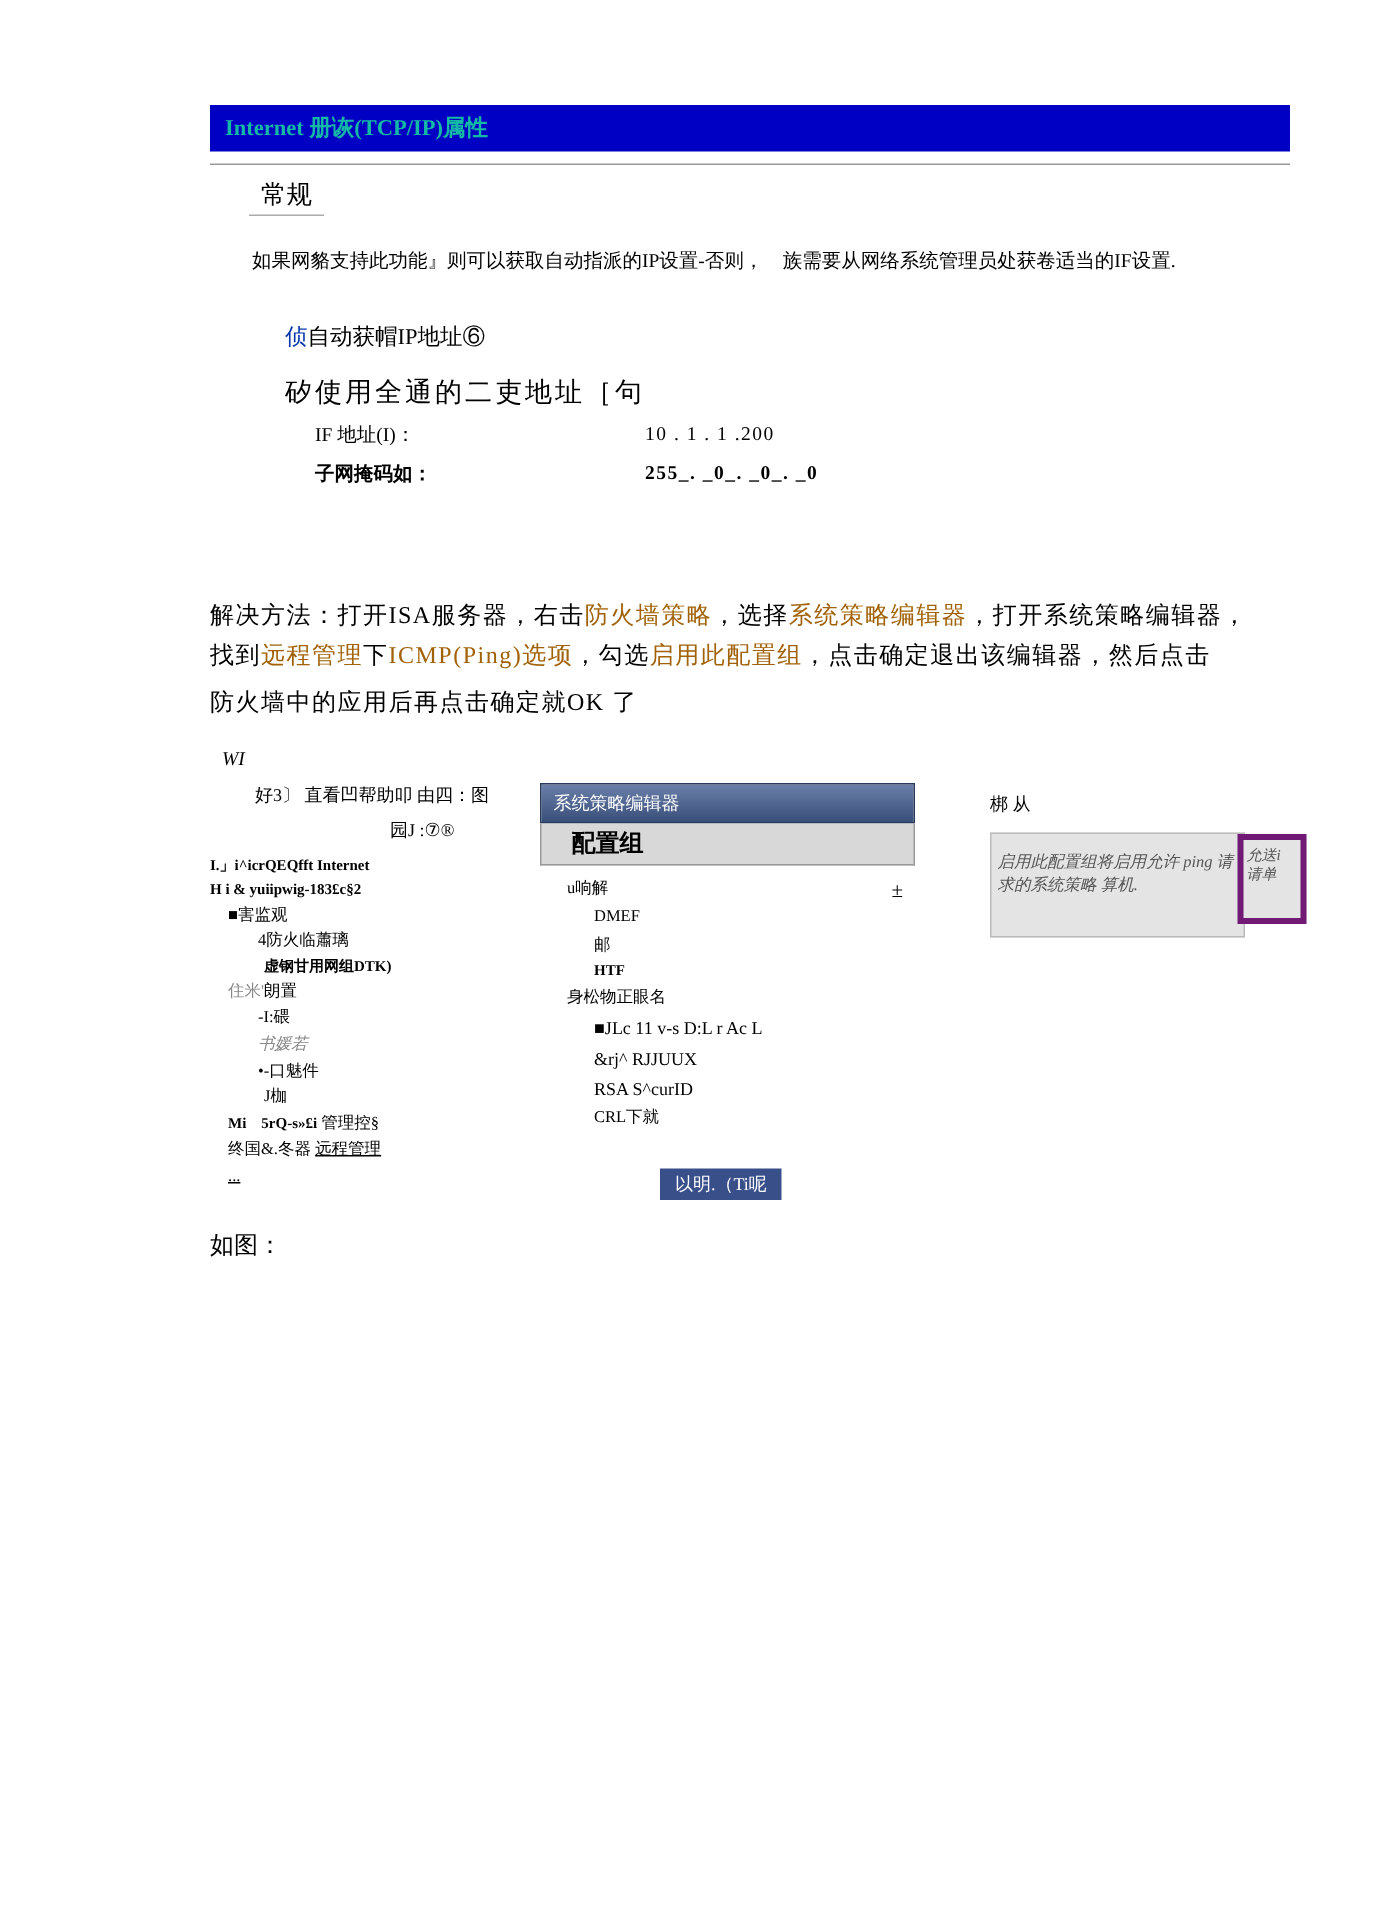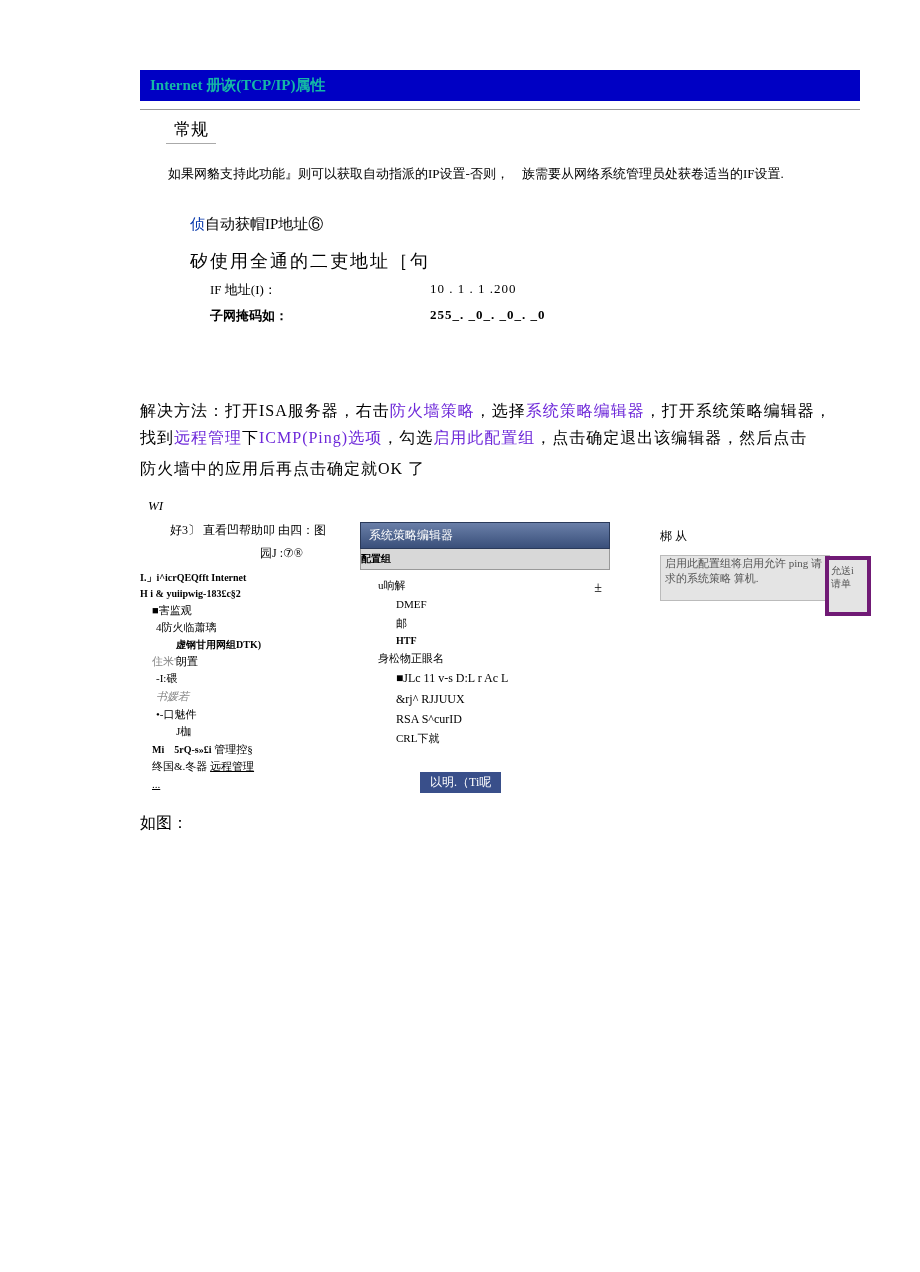--- a/index.html
+++ b/index.html
@@ -61,21 +61,21 @@
   .ip-row .lbl { width: 220px; }
   .ip-row .val { letter-spacing: 1px; }
   .ip-row.bold .lbl, .ip-row.bold .val { font-weight: bold; }
 
   .body-text {
     margin: 24px 0 4px 0;
     font-size: 16px;
     line-height: 1.7;
     letter-spacing: 1px;
   }
-  .body-text .red { color: #6d28d9; text-align: right; }
+  .body-text .red { color: #a16207; text-align: right; }
 
   .isa-window {
     margin-top: 6px;
     width: 740px;
     position: relative;
   }
   .isa-titlebar {
     background: #d8d8d8;
     border: 1px solid #999;
     font-size: 12px;
@@ -89,21 +89,21 @@
     align-items: flex-start;
     padding: 4px 0;
   }
   .isa-left {
     width: 220px;
     font-size: 11px;
     line-height: 1.6;
   }
   .isa-left .wi { font-style: italic; font-size: 13px; margin: 4px 0 4px 8px; }
   .isa-left .ml1 { margin-left: 12px; }
-  .isa-left .ml2 { margin-left: 16px; }
+  .isa-left .ml2 { margin-left: 32px; }
   .isa-left .ml3 { margin-left: 36px; }
   .isa-left .grey { color: #888; }
   .isa-left .italic { font-style: italic; color: #888; }
   .isa-left .u { text-decoration: underline; }
   .toolbar-line {
     font-size: 12px;
     margin: 4px 0 4px 30px;
   }
   .toolbar-line2 {
     font-size: 12px;
@@ -119,59 +119,60 @@
     background: linear-gradient(#6a7fa8, #394f7a);
     color: #fff;
     font-size: 12px;
     padding: 4px 8px;
     border: 1px solid #2a3a5a;
   }
   .mid-sub {
     background: #d8d8d8;
     border: 1px solid #999;
     border-top: none;
-    font-size: 10px;
+    font-size: 16px;
     font-weight: bold;
-    padding: 3px 0;
+    padding: 3px 20px;
   }
   .mid-list {
     font-size: 11px;
     padding: 6px 8px 6px 8px;
     line-height: 1.7;
   }
   .mid-list .i1 { margin-left: 10px; }
   .mid-list .i2 { margin-left: 28px; }
   .mid-list .i3 { margin-left: 28px; font-size: 12px; }
   .mid-list .right-glyph { float: right; font-size: 14px; }
   .ok-btn {
     display: inline-block;
     background: #394f8a;
     color: #fff;
     font-size: 12px;
     padding: 2px 10px;
-    margin: 18px 0 0 60px;
+    margin: 18px 0 0 80px;
     text-align: right;
   }
 
   .isa-right {
     margin-left: 50px;
     margin-top: 36px;
     font-size: 12px;
   }
   .right-box {
     margin-top: 10px;
     background: #e4e4e4;
     border: 1px solid #bbb;
     width: 160px;
     height: 44px;
     font-size: 11px;
     color: #555;
-    padding: 0 4px;
+    padding: 12px 4px;
     line-height: 1.3;
     position: relative;
+    font-style: italic;
   }
   .right-box2 {
     position: absolute;
     right: -42px;
     top: 0;
     background: #e4e4e4;
     border: 4px solid #701a75;
     width: 34px;
     height: 44px;
     font-size: 10px;

